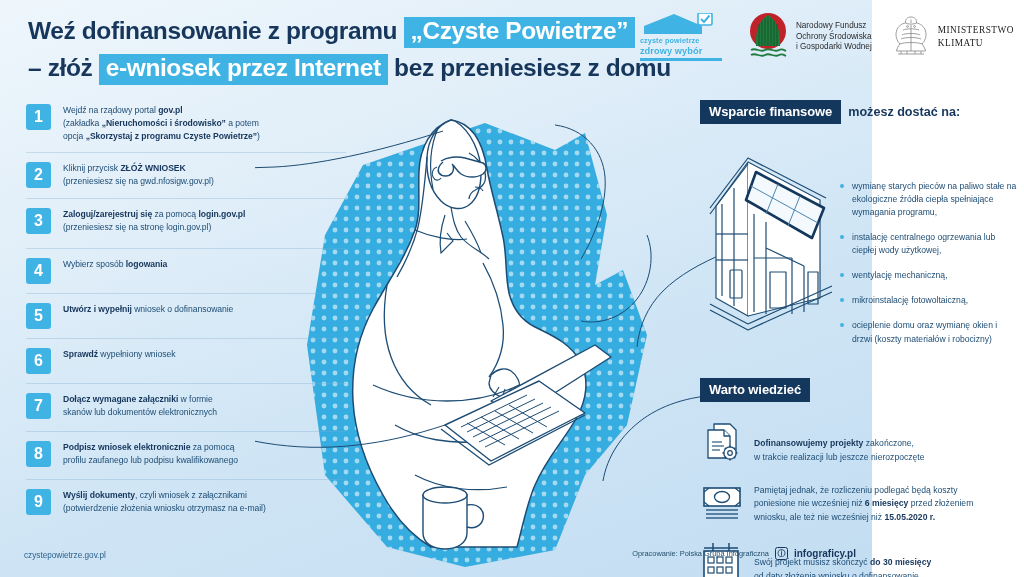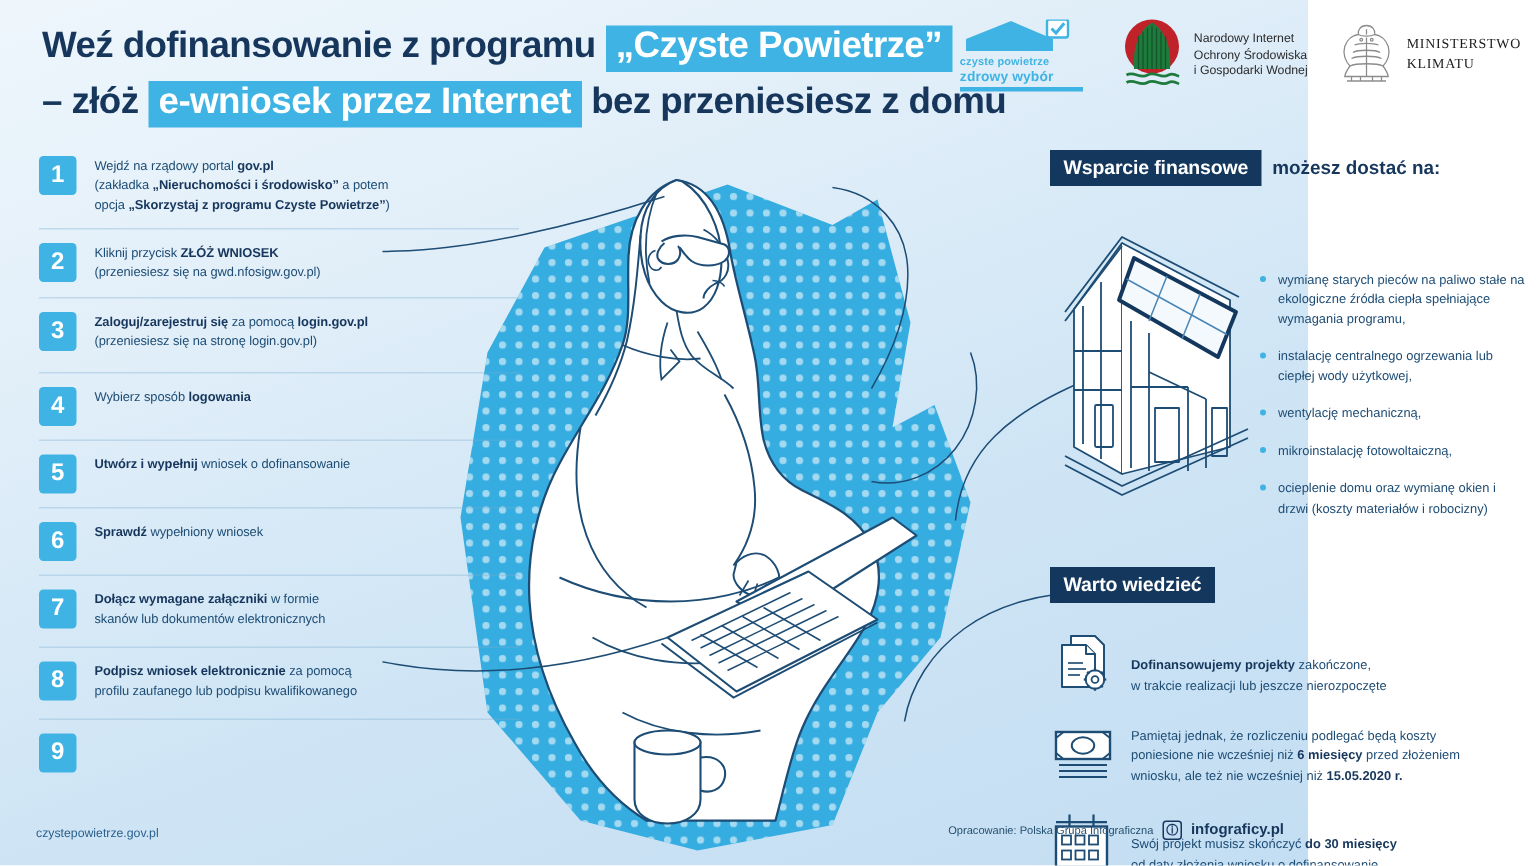--- a/index.html
+++ b/index.html
@@ -195,21 +195,21 @@
                 <path d="M28 34 L28 9"></path>
               <path d="M31 34 L31 12"></path>
             </g>
             <g stroke="#1f7a3d" stroke-width="1.8" fill="none">
               <path d="M5 38 C10 35 14 41 19 38 C24 35 28 41 33 38 C36 36.5 38 38 40 39"></path>
               <path d="M5 43 C10 40 14 46 19 43 C24 40 28 46 33 43 C36 41.5 38 43 40 44"></path>
             </g>
           </svg>
         </div>
         <div class="nf-text">
-          <div>Narodowy Internet</div>
+          <div>Narodowy Fundusz</div>
           <div>Ochrony Środowiska</div>
           <div>i Gospodarki Wodnej</div>
         </div>
       </div>
 
       <div class="logo" id="logo-min">
         <div>
           <svg width="38" height="44" viewBox="0 0 38 44">
             <g fill="none" stroke="#8c8c8c" stroke-width="0.85">
               <path d="M19 4 C15 4 13 7 13.5 10 C10 10.5 6 13 4.5 18 C3 23 5 28 8 31 C6.5 33 5 35 4.5 38 L33.5 38 C33 35 31.5 33 30 31 C33 28 35 23 33.5 18 C32 13 28 10.5 24.5 10 C25 7 23 4 19 4 Z"></path>
@@ -376,20 +376,21 @@
       <div class="step-text"><b>Dołącz wymagane załączniki</b> w formie<br>skanów lub dokumentów elektronicznych</div>
     </div>
 
     <div class="step" id="step-8">
       <div class="step-badge">8</div>
       <div class="step-text"><b>Podpisz wniosek elektronicznie</b> za pomocą<br>profilu zaufanego lub podpisu kwalifikowanego</div>
     </div>
 
     <div class="step" id="step-9">
       <div class="step-badge">9</div>
+      <div class="step-text"><b>Wyślij dokumenty</b>, czyli wniosek z załącznikami<br>(potwierdzenie złożenia wniosku otrzymasz na e-mail)</div>
     </div>
 
   </div>
 
   <div id="right">
 
     <div class="section-head">
       <span class="dark-chip">Wsparcie finansowe</span>
       <span class="head-tail">możesz dostać na:</span>
     </div>

